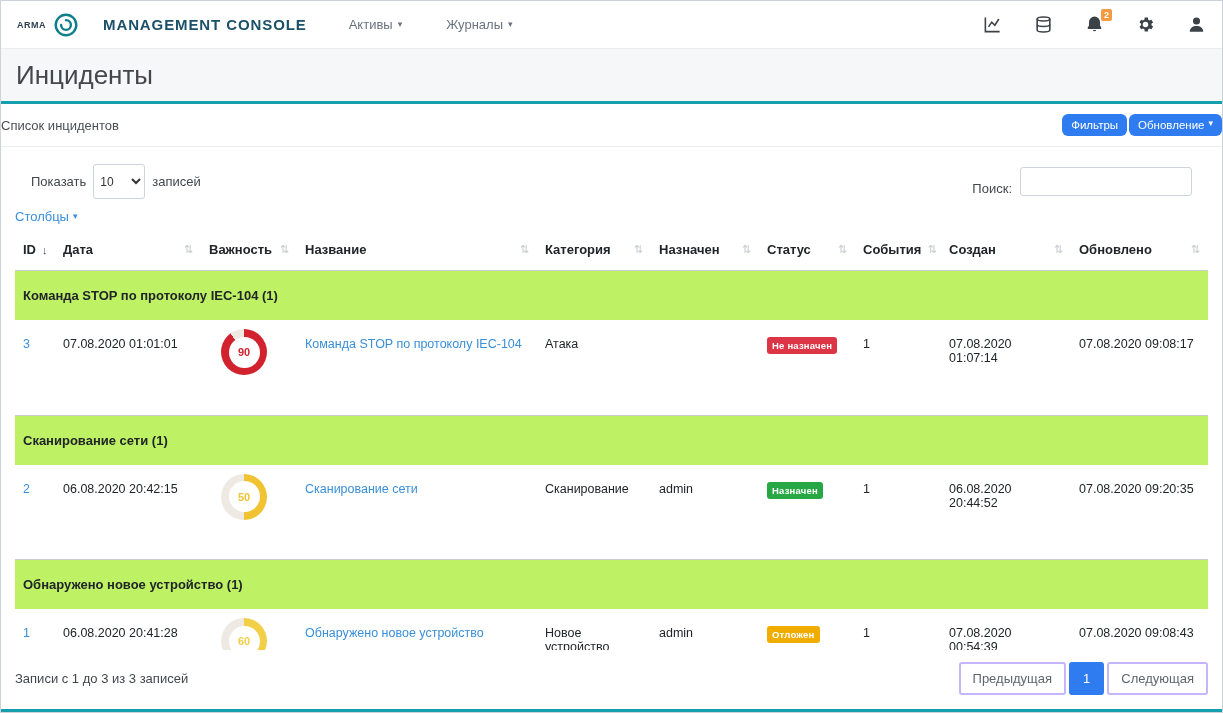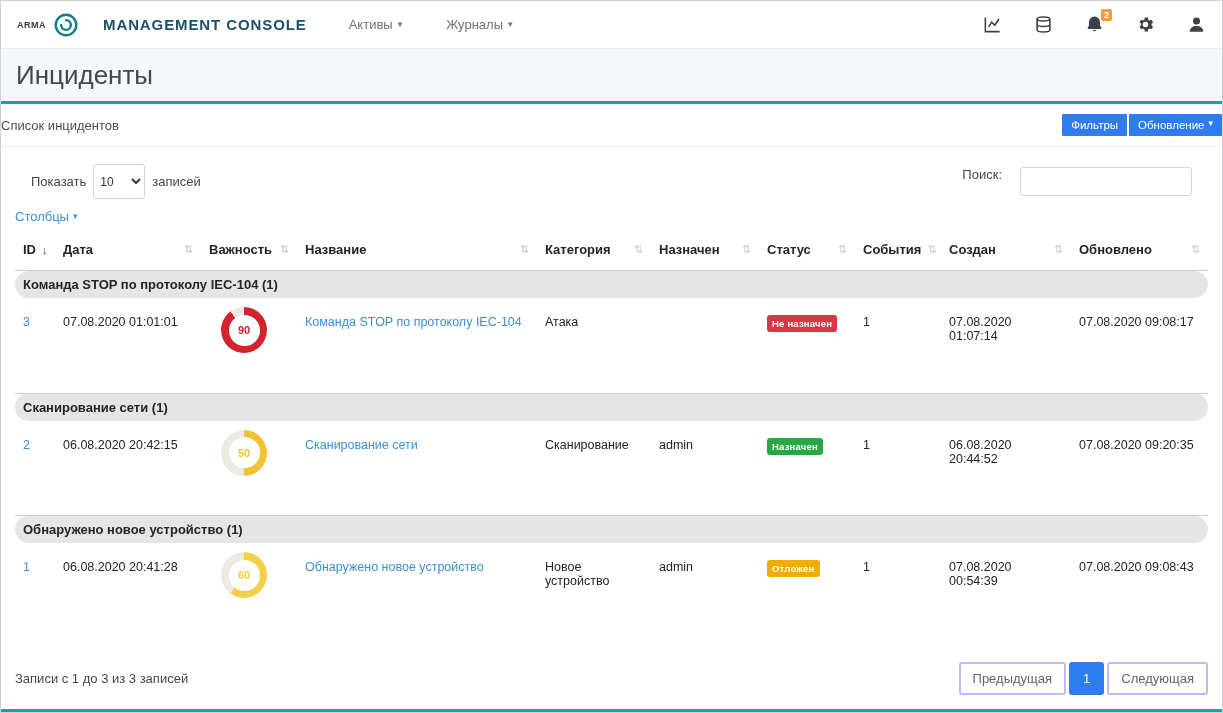--- a/index.html
+++ b/index.html
@@ -27,43 +27,43 @@
 
   
   .page-title-bar{ background:#f6f7f8; padding:11px 15px 10px; border-bottom:3px solid var(--accent); flex:0 0 auto; }
   .page-title-bar h1{ font-size:26px; font-weight:400; color:#43484d; }
 
   
   .card-header{ display:flex; align-items:center; padding:10px 0; border-bottom:1px solid #eceef0; flex:0 0 auto; }
   .card-title{ font-size:13px; color:#4a4f54; }
   .hdr-buttons{ margin-left:auto; display:flex; gap:2px; }
   .btn-primary{ background:var(--primary); color:#fff; border:none; font-size:11.5px;
-                padding:5px 9px; border-radius:1px; cursor:pointer; font-family:inherit;
+                padding:5px 9px; border-radius:6px; cursor:pointer; font-family:inherit;
                 display:flex; align-items:flex-start; gap:4px; }
 
   
   .controls{ display:flex; align-items:center; padding:17px 30px 4px; flex:0 0 auto; }
   .show-entries{ display:flex; align-items:center; gap:7px; font-size:13px; color:#42474c; }
   .show-entries select{ width:52px; height:35px; border:1px solid #ced4da; border-radius:3px;
                         font-size:12px; color:#333; font-family:inherit; padding:0 2px; background:#fff; }
-  .search-box{ margin-left:auto; display:flex; align-items:flex-start; gap:18px; font-size:13px; color:#42474c; }
+  .search-box{ margin-left:auto; display:flex; align-items:flex-end; gap:8px; font-size:13px; color:#42474c; }
   .search-box input{ width:172px; height:29px; border:1px solid #ced4da; border-radius:3px;
                      padding:0 8px; font-family:inherit; font-size:13px; }
   .columns-toggle{ margin:6px 14px 8px; font-size:13px; color:var(--link); cursor:pointer;
                    display:flex; align-items:center; gap:4px; width:max-content; flex:0 0 auto; }
 
   
   .table-wrap{ padding:0 14px; flex:1 1 auto; overflow:hidden; }
   table{ width:100%; border-collapse:collapse; table-layout:fixed; }
   thead th{ text-align:center; font-size:13px; font-weight:bold; color:#212529; padding:10px 8px 13px; }
   .thc{ display:flex; align-items:center; }
   .sort{ margin-left:auto; color:#c4cad0; font-size:11px; font-weight:normal; padding-left:6px; }
   .sort.sorted{ color:#3f464d; }
-  tr.group-row td{ background:#e5e5e5; font-weight:bold; font-size:13px; color:#212529;
-                   padding:6px 8px; border-top:1px solid #c9ccd0;border-radius:16px; }
+  tr.group-row td{ background:#bef264; font-weight:bold; font-size:13px; color:#212529;
+                   padding:17px 8px; border-top:1px solid #c9ccd0; }
   tr.data-row{ height:95px; }
   tr.data-row td{ vertical-align:top; padding:17px 8px; font-size:12.5px; color:#212529; background:#fff; }
   td.c-donut{ padding-top:9px !important; }
   a.cell-link{ color:var(--link); text-decoration:none; }
   .donut{ width:46px; height:46px; border-radius:50%;
           background:conic-gradient(var(--c) calc(var(--p)*1%), #efe9e3 0);
           display:flex; align-items:center; justify-content:center; margin-left:12px; }
   .donut .val{ width:31px; height:31px; background:#fff; border-radius:50%;
                display:flex; align-items:center; justify-content:center;
                font-size:11px; font-weight:bold; }

